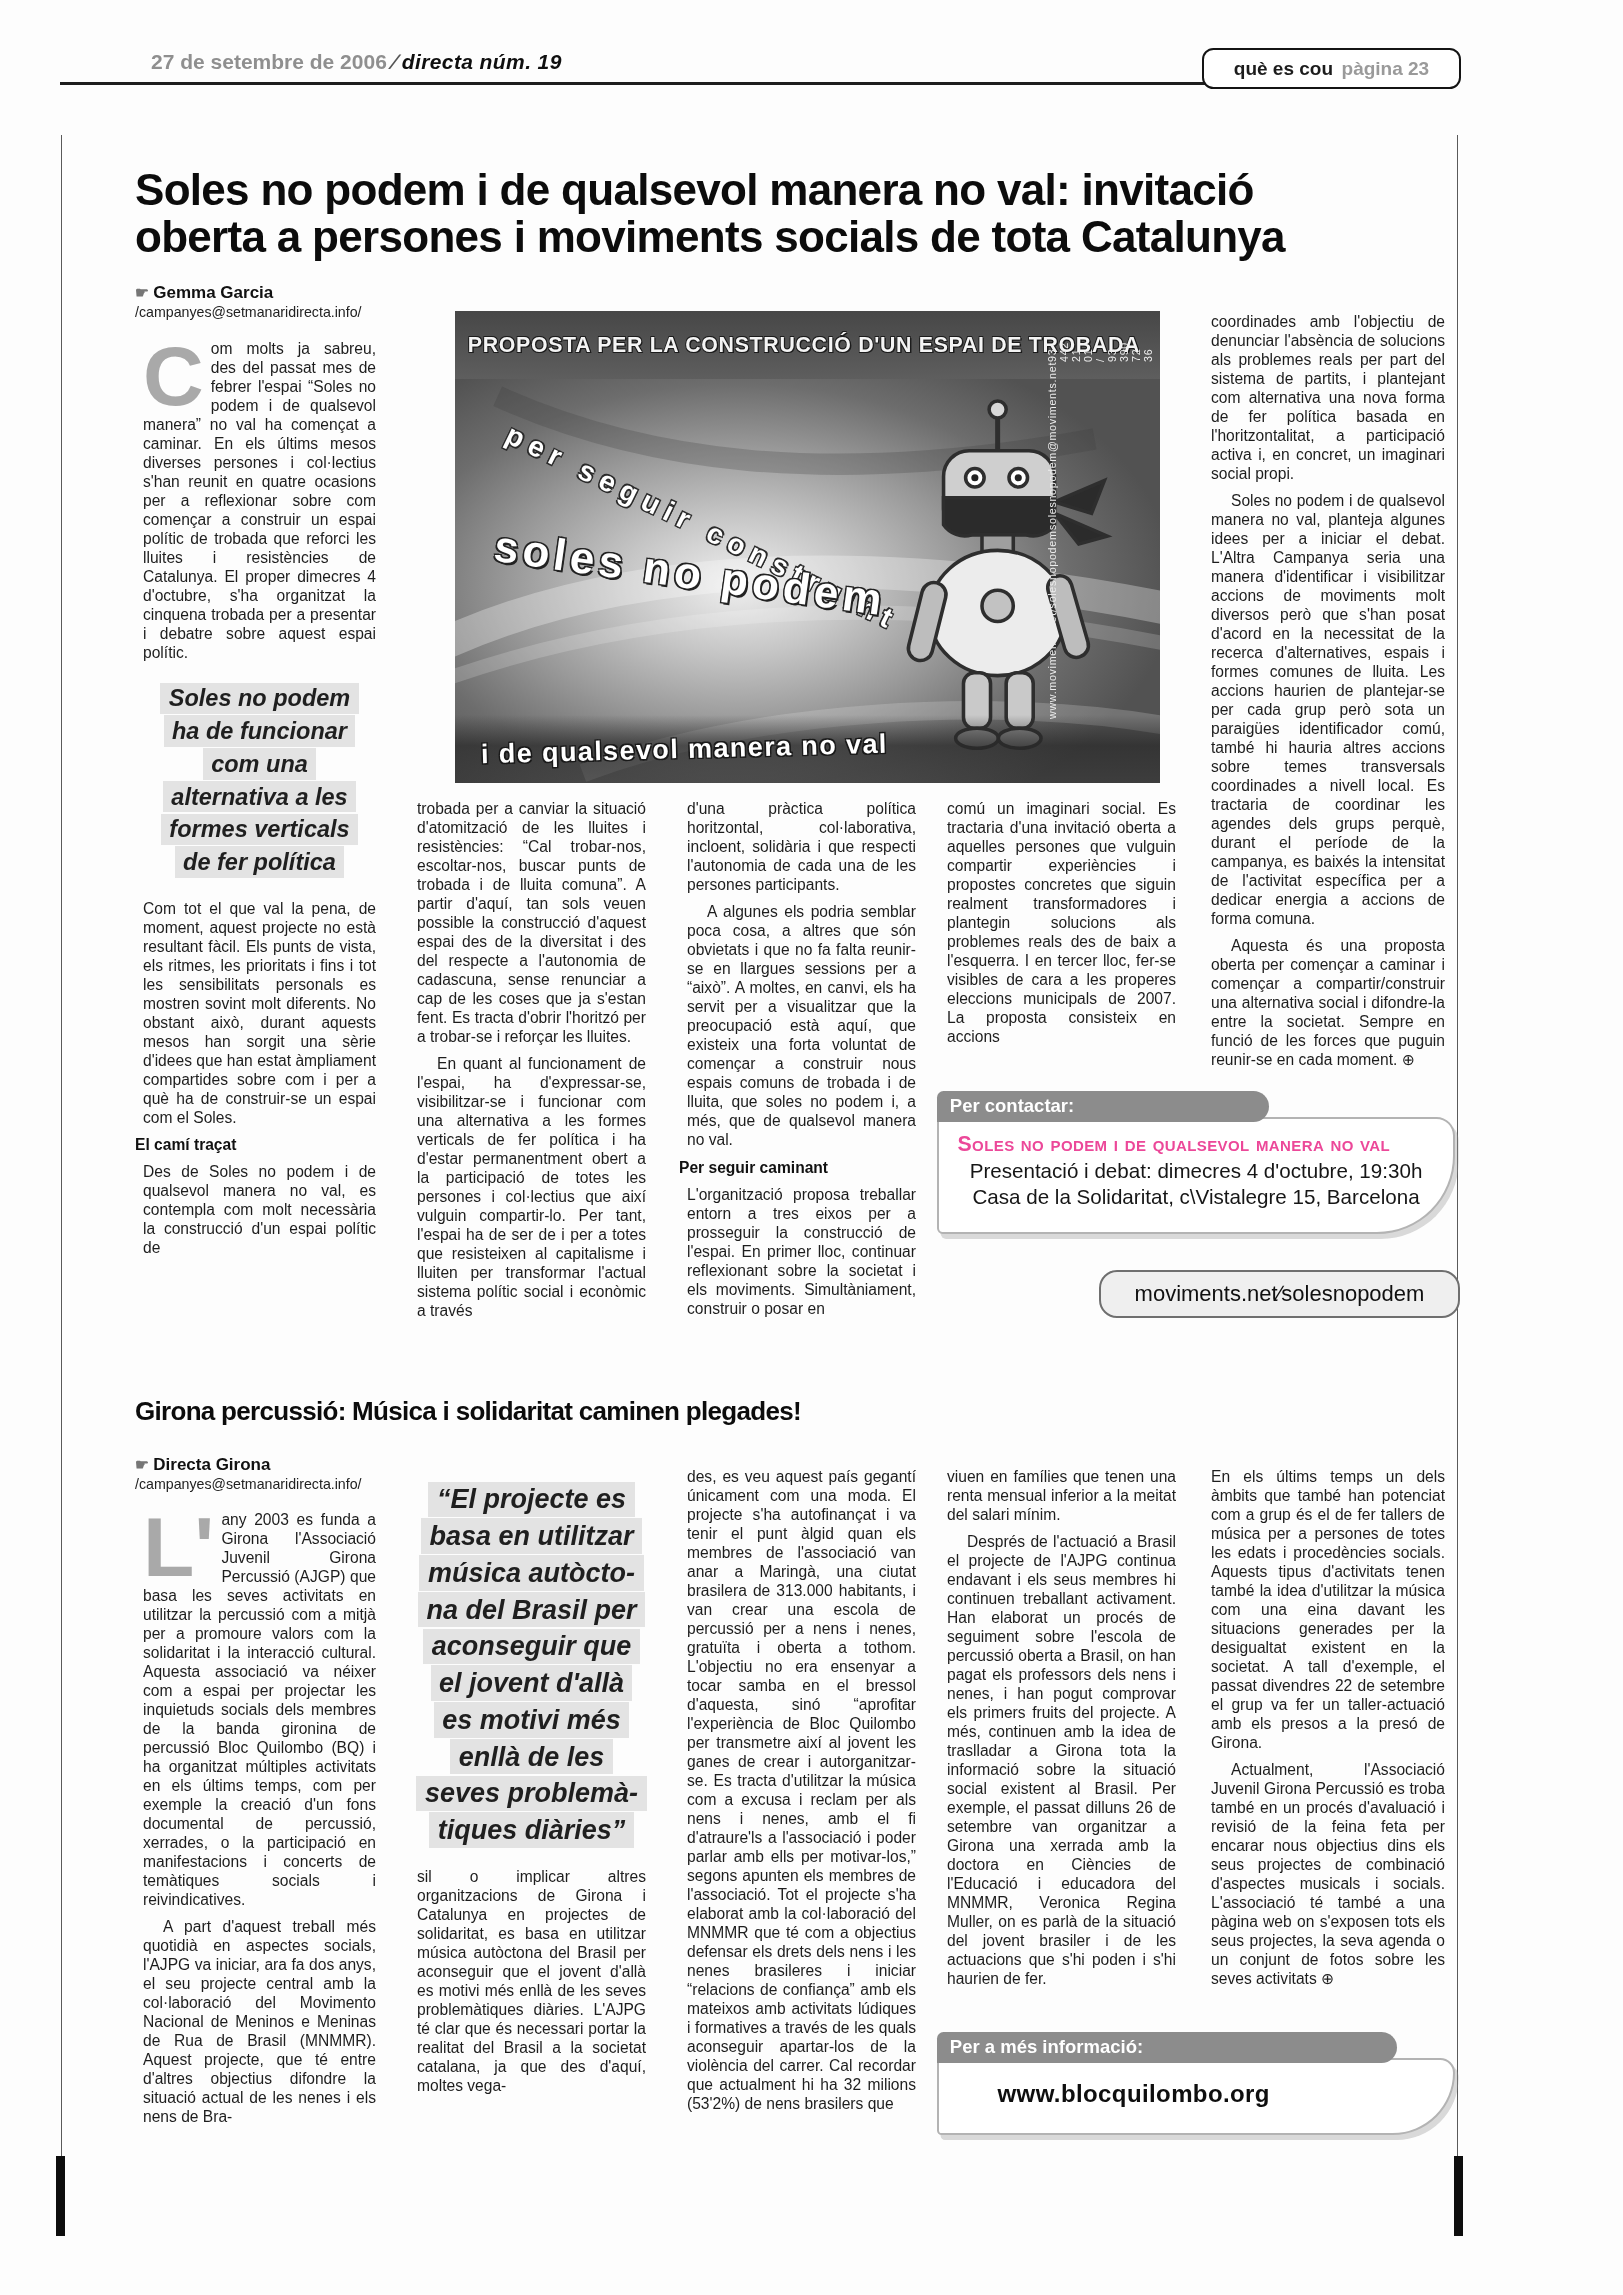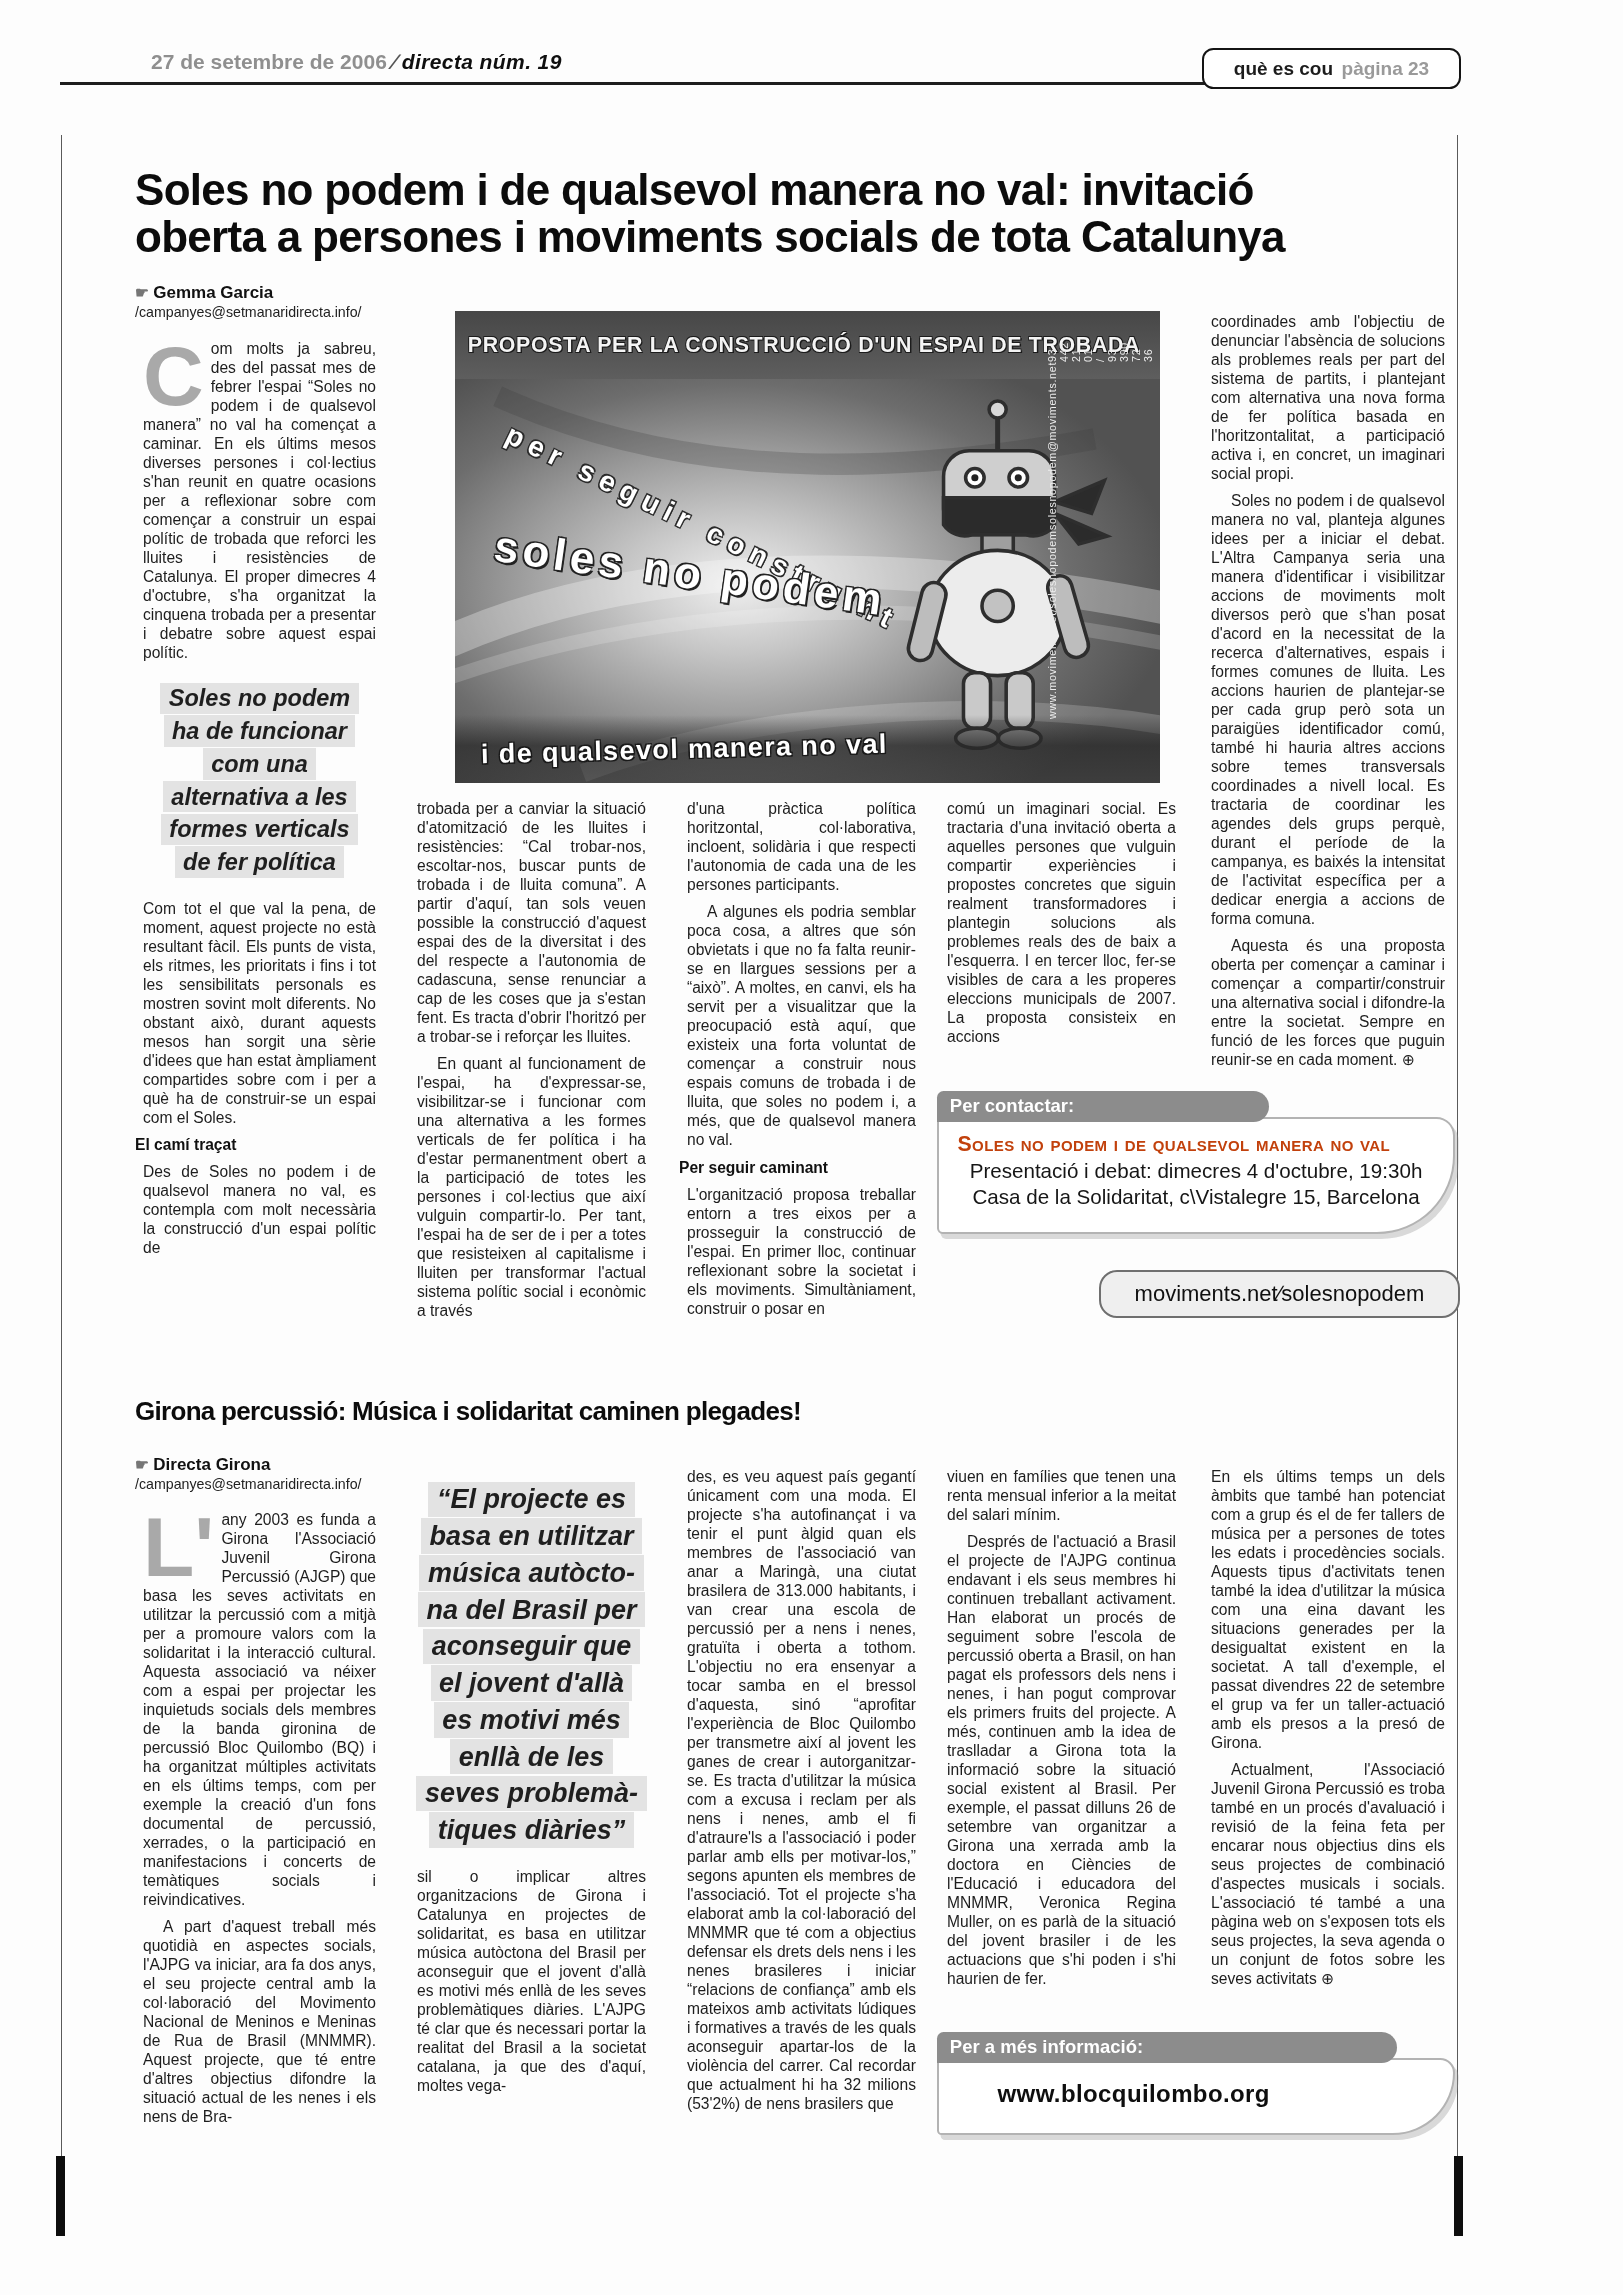--- a/index.html
+++ b/index.html
@@ -92,21 +92,21 @@
   
   .notebox{position:absolute;width:518px;z-index:6}
   #contact-box{left:937px;top:1091px}
   #info-box{left:937px;top:2032px}
   .notebox-tab{display:inline-block;background:#8c8c8c;color:#fff;font-weight:bold;font-size:18.5px;
        padding:4.3px 20px 4.3px 12.8px;border-radius:7.1px 17px 17px 0;position:relative;z-index:2}
   #contact-box .notebox-tab{min-width:299px}
   #info-box .notebox-tab{min-width:427px}
   .notebox-body{background:#fff;border:2.1px solid #b3b3b3;border-radius:1.4px 18.5px 78px 5.7px;margin-top:-4.3px;
        padding:12.8px 18.5px 23px;box-shadow:3.6px 5px 0 rgba(150,150,150,.35);position:relative;z-index:1}
-  #contact-box .cap-line{font-variant:small-caps;font-weight:bold;font-size:21.3px;letter-spacing:0.4px;color:#c2410c}
+  #contact-box .cap-line{font-variant:small-caps;font-weight:bold;font-size:21.3px;letter-spacing:0.4px;color:#ec4899}
   #contact-box .det-line{font-size:20.6px;margin-top:2.1px;text-align:center;color:#161616}
   .linkbox{position:absolute;left:1099px;top:1270px;width:357px;height:44px;border:2.1px solid #6f6f6f;
        border-radius:18px;background:#efefef;display:flex;align-items:center;justify-content:center;
        font-weight:normal;font-size:22px;color:#101010;z-index:6}
   #info-box .url-line{font-weight:bold;font-size:24px;padding:7.1px 0 1.4px 40px;letter-spacing:0.4px;color:#0e0e0e}
 </style>
 </head>
 <body>
 
 <div class="masthead">

